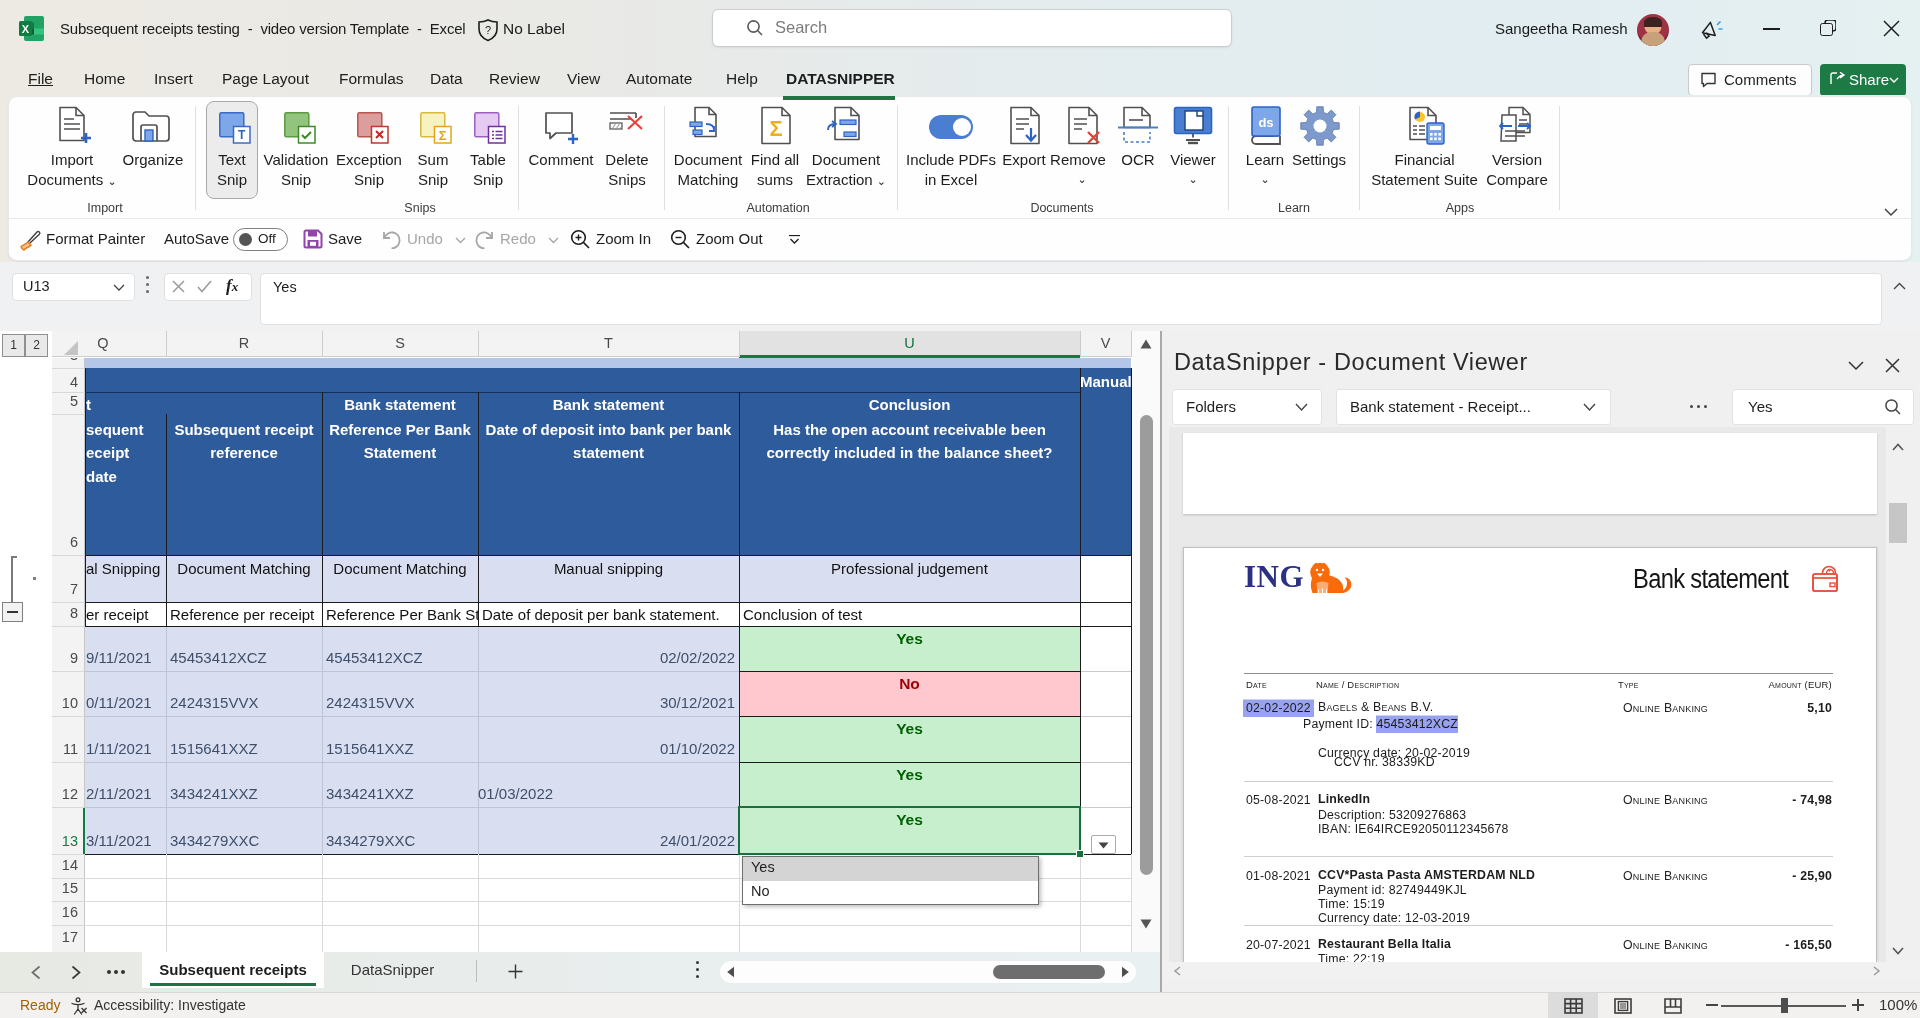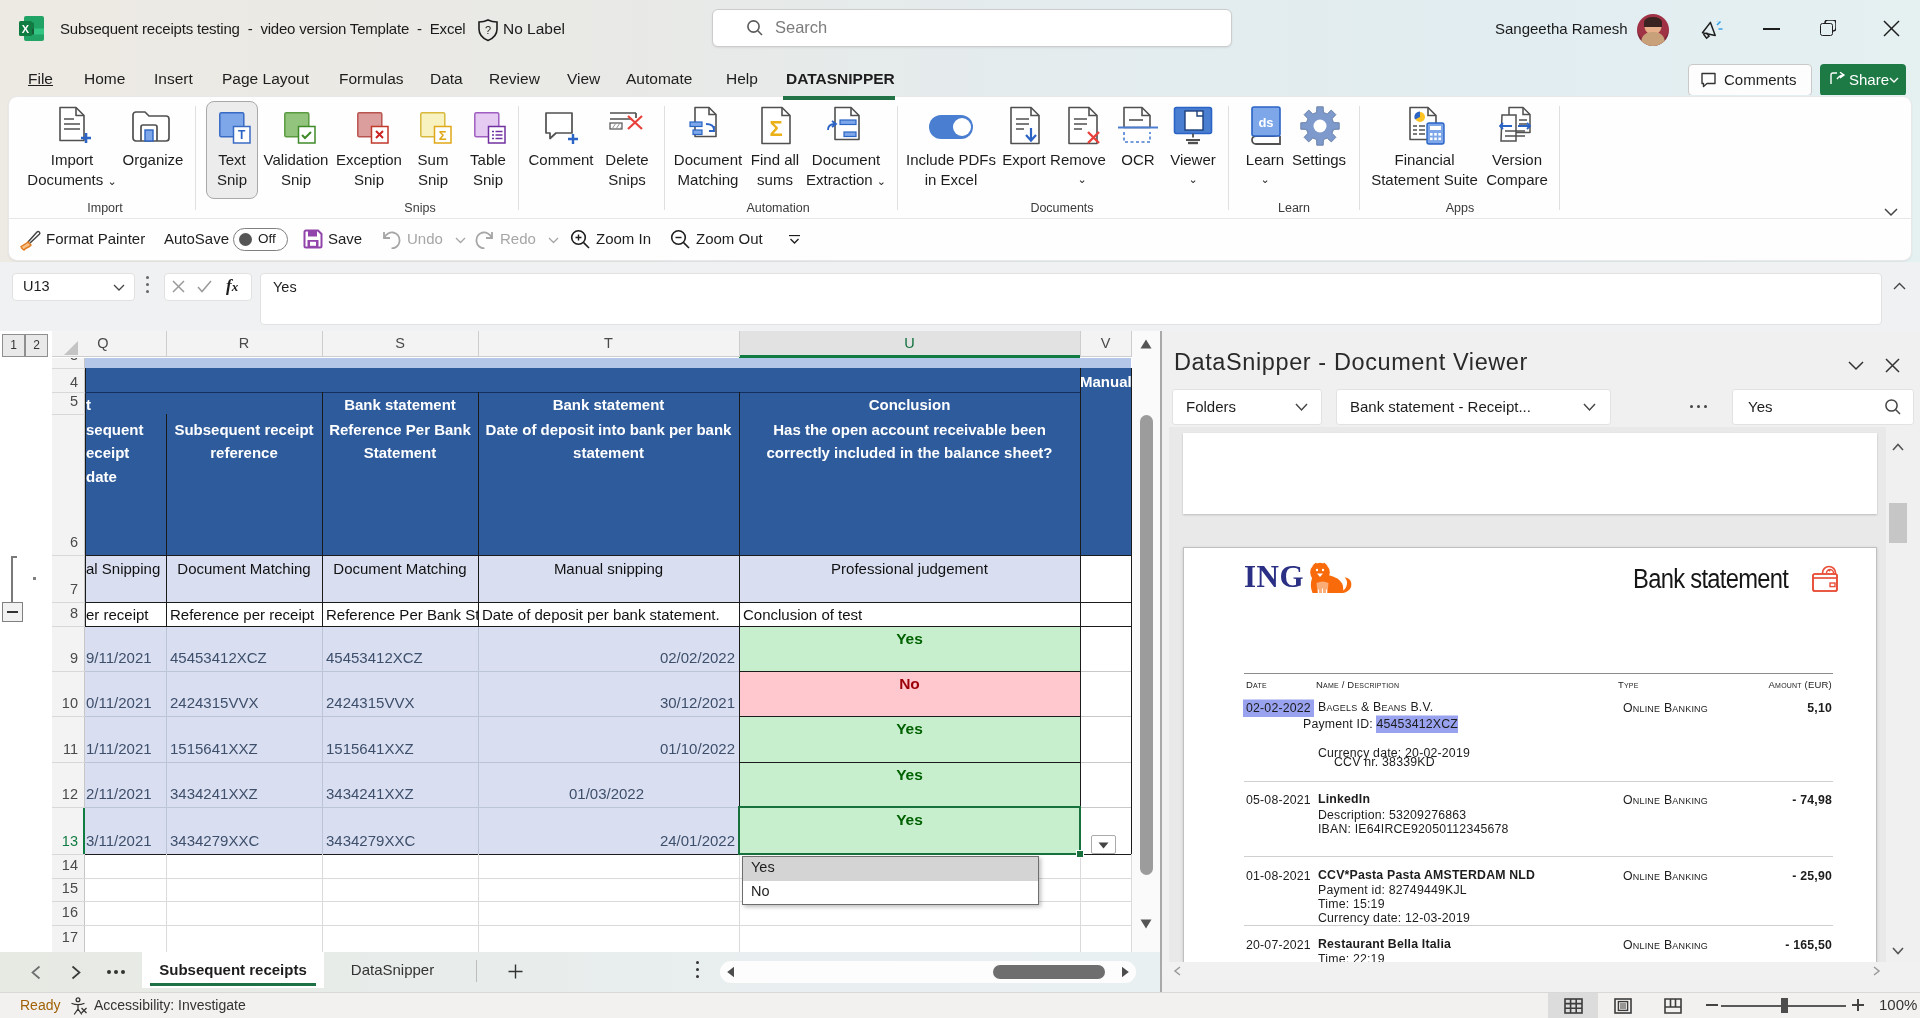--- a/index.html
+++ b/index.html
@@ -555,21 +555,21 @@
   <div class="dt abs" style="left:170px;top:362px;">2424315VVX</div>
   <div class="dt abs" style="left:326px;top:362px;">2424315VVX</div>
   <div class="dt abs" style="left:478px;top:362px;width:257px;text-align:right;">30/12/2021</div>
   <div class="dt abs" style="left:86px;top:408px;">1/11/2021</div>
   <div class="dt abs" style="left:170px;top:408px;">1515641XXZ</div>
   <div class="dt abs" style="left:326px;top:408px;">1515641XXZ</div>
   <div class="dt abs" style="left:478px;top:408px;width:257px;text-align:right;">01/10/2022</div>
   <div class="dt abs" style="left:86px;top:453px;">2/11/2021</div>
   <div class="dt abs" style="left:170px;top:453px;">3434241XXZ</div>
   <div class="dt abs" style="left:326px;top:453px;">3434241XXZ</div>
-  <div class="dt abs" style="left:478px;top:453px;width:257px;text-align:center;">01/03/2022</div>
+  <div class="dt abs" style="left:478px;top:453px;width:257px;text-align:left;">01/03/2022</div>
   <div class="dt abs" style="left:86px;top:500px;">3/11/2021</div>
   <div class="dt abs" style="left:170px;top:500px;">3434279XXC</div>
   <div class="dt abs" style="left:326px;top:500px;">3434279XXC</div>
   <div class="dt abs" style="left:478px;top:500px;width:257px;text-align:right;">24/01/2022</div>
 
   <div class="yn abs" style="top:298px;color:#006100;">Yes</div>
   <div class="yn abs" style="top:343px;color:#9c0006;">No</div>
   <div class="yn abs" style="top:388px;color:#006100;">Yes</div>
   <div class="yn abs" style="top:434px;color:#006100;">Yes</div>
   <div class="yn abs" style="top:479px;color:#006100;">Yes</div>

